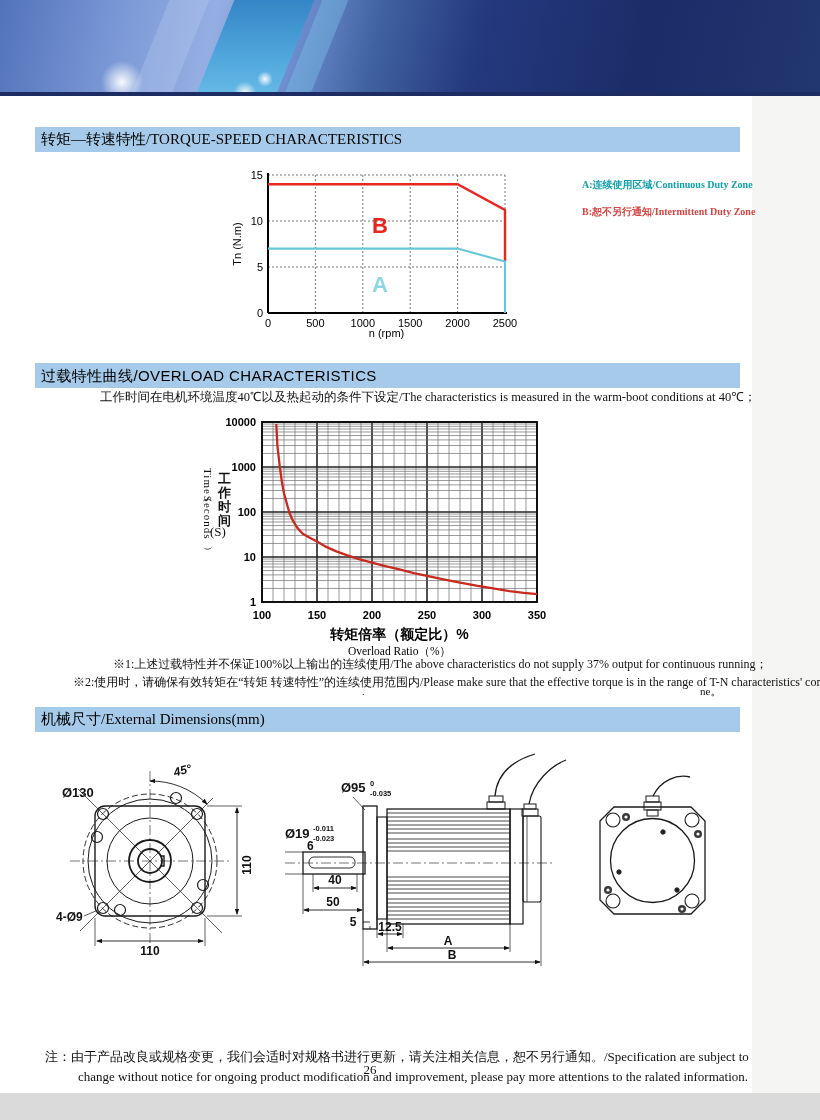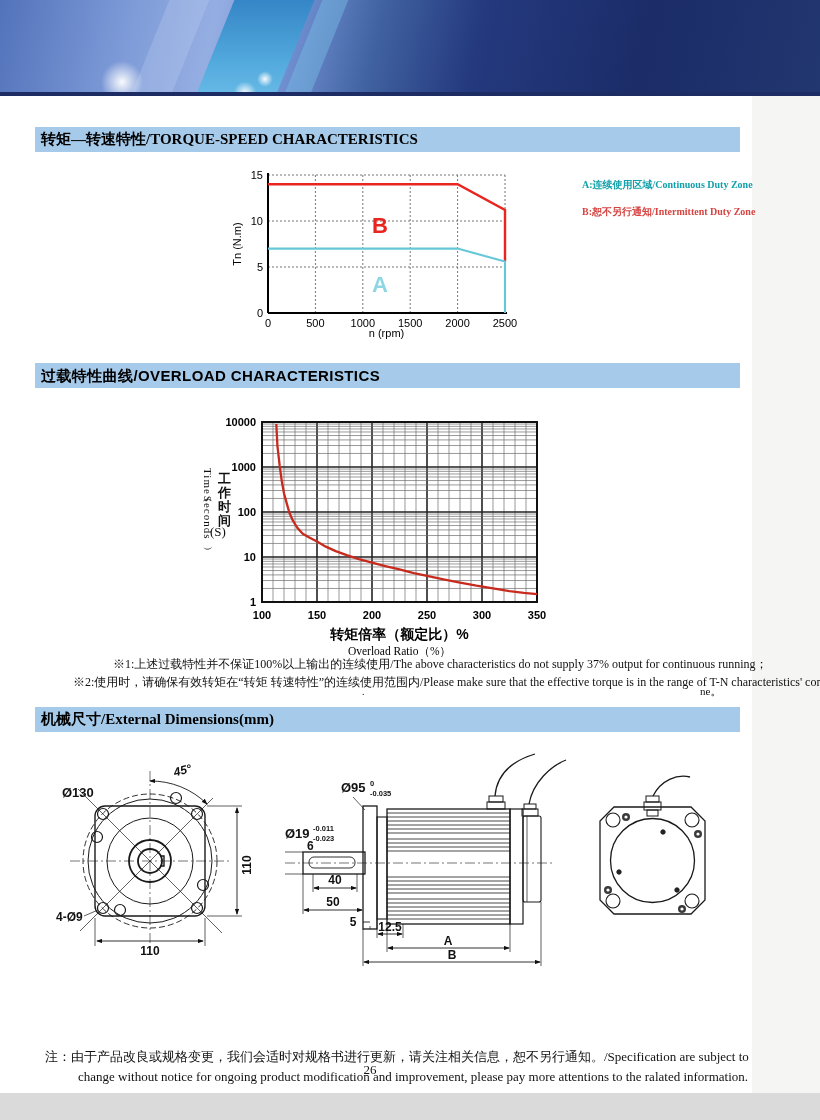--- a/index.html
+++ b/index.html
@@ -18,21 +18,21 @@
            background:rgba(200,215,245,.25);}
   .glow{position:absolute;border-radius:50%;background:radial-gradient(circle,rgba(255,255,255,.95),rgba(255,255,255,0) 62%);}
   .g1{left:98px;top:58px;width:48px;height:48px;}
   .g2{left:232px;top:80px;width:26px;height:26px;}
   .g3{left:256px;top:70px;width:18px;height:18px;}
   
   .right-margin{position:absolute;left:752px;top:96px;width:68px;height:997px;background:#f5f5f3;}
   .bottom-band{position:absolute;left:0;top:1093px;width:820px;height:27px;background:#dadada;}
   
   .sec-bar{position:absolute;left:35px;width:705px;height:25px;background:#a6cbea;
-           font-weight:bold;font-size:15px;line-height:25px;padding-left:6px;box-sizing:border-box;color:#000;}
+           font-weight:normal;font-size:15px;line-height:25px;padding-left:6px;box-sizing:border-box;color:#000;}
   #bar1{top:127px;font-family:"Liberation Serif",serif;}
   #bar2{top:363px;font-family:"Liberation Sans",sans-serif;letter-spacing:.4px;}
   #bar3{top:707px;font-family:"Liberation Serif",serif;}
   
   #ts-svg{position:absolute;left:230px;top:168px;}
   .legend-line{position:absolute;left:582px;font-size:10px;font-weight:bold;font-family:Liberation Serif, serif;}
   #legend-a{top:178px;color:#12a0aa;}
   #legend-b{top:205px;color:#d54441;}
   
   .ol-subtitle{position:absolute;left:100px;top:388px;font-size:12.5px;}
@@ -102,20 +102,21 @@
       <text x="33" y="11" text-anchor="end" font-family="&quot;Liberation Sans&quot;, sans-serif" font-size="11">15</text>
       <text x="149.86399999999998" y="64.96000000000001" text-anchor="middle" font-family="&quot;Liberation Sans&quot;, sans-serif" font-size="22" font-weight="bold" fill="#e8251f">B</text>
       <text x="149.86399999999998" y="123.84" text-anchor="middle" font-family="&quot;Liberation Sans&quot;, sans-serif" font-size="22" font-weight="bold" fill="#8fd6e4">A</text>
       <text x="156.5" y="169" text-anchor="middle" font-family="&quot;Liberation Sans&quot;, sans-serif" font-size="11">n (rpm)</text>
       <text x="0" y="0" text-anchor="middle" font-family="&quot;Liberation Sans&quot;, sans-serif" font-size="11" transform="translate(11,76) rotate(-90)">Tn (N.m)</text>
     </svg>
   <div class="legend-line" id="legend-a">A:连续使用区域/Continuous Duty Zone</div>
   <div class="legend-line" id="legend-b">B:恕不另行通知/Intermittent Duty Zone</div>
 
   <div class="sec-bar" id="bar2">过载特性曲线/OVERLOAD CHARACTERISTICS</div>
+  <div class="ol-subtitle">工作时间在电机环境温度40℃以及热起动的条件下设定/The characteristics is measured in the warm-boot conditions at 40℃；</div>
 
   <svg id="ol-svg" width="340" height="252">
       <line x1="48" x2="48" y1="10" y2="190" stroke="#6e6e6e" stroke-width="0.7"></line>
       <line x1="59" x2="59" y1="10" y2="190" stroke="#6e6e6e" stroke-width="0.7"></line>
       <line x1="70" x2="70" y1="10" y2="190" stroke="#6e6e6e" stroke-width="0.7"></line>
       <line x1="81" x2="81" y1="10" y2="190" stroke="#6e6e6e" stroke-width="0.7"></line>
       <line x1="103" x2="103" y1="10" y2="190" stroke="#6e6e6e" stroke-width="0.7"></line>
       <line x1="114.00000000000001" x2="114.00000000000001" y1="10" y2="190" stroke="#6e6e6e" stroke-width="0.7"></line>
       <line x1="125" x2="125" y1="10" y2="190" stroke="#6e6e6e" stroke-width="0.7"></line>
       <line x1="136" x2="136" y1="10" y2="190" stroke="#6e6e6e" stroke-width="0.7"></line>

